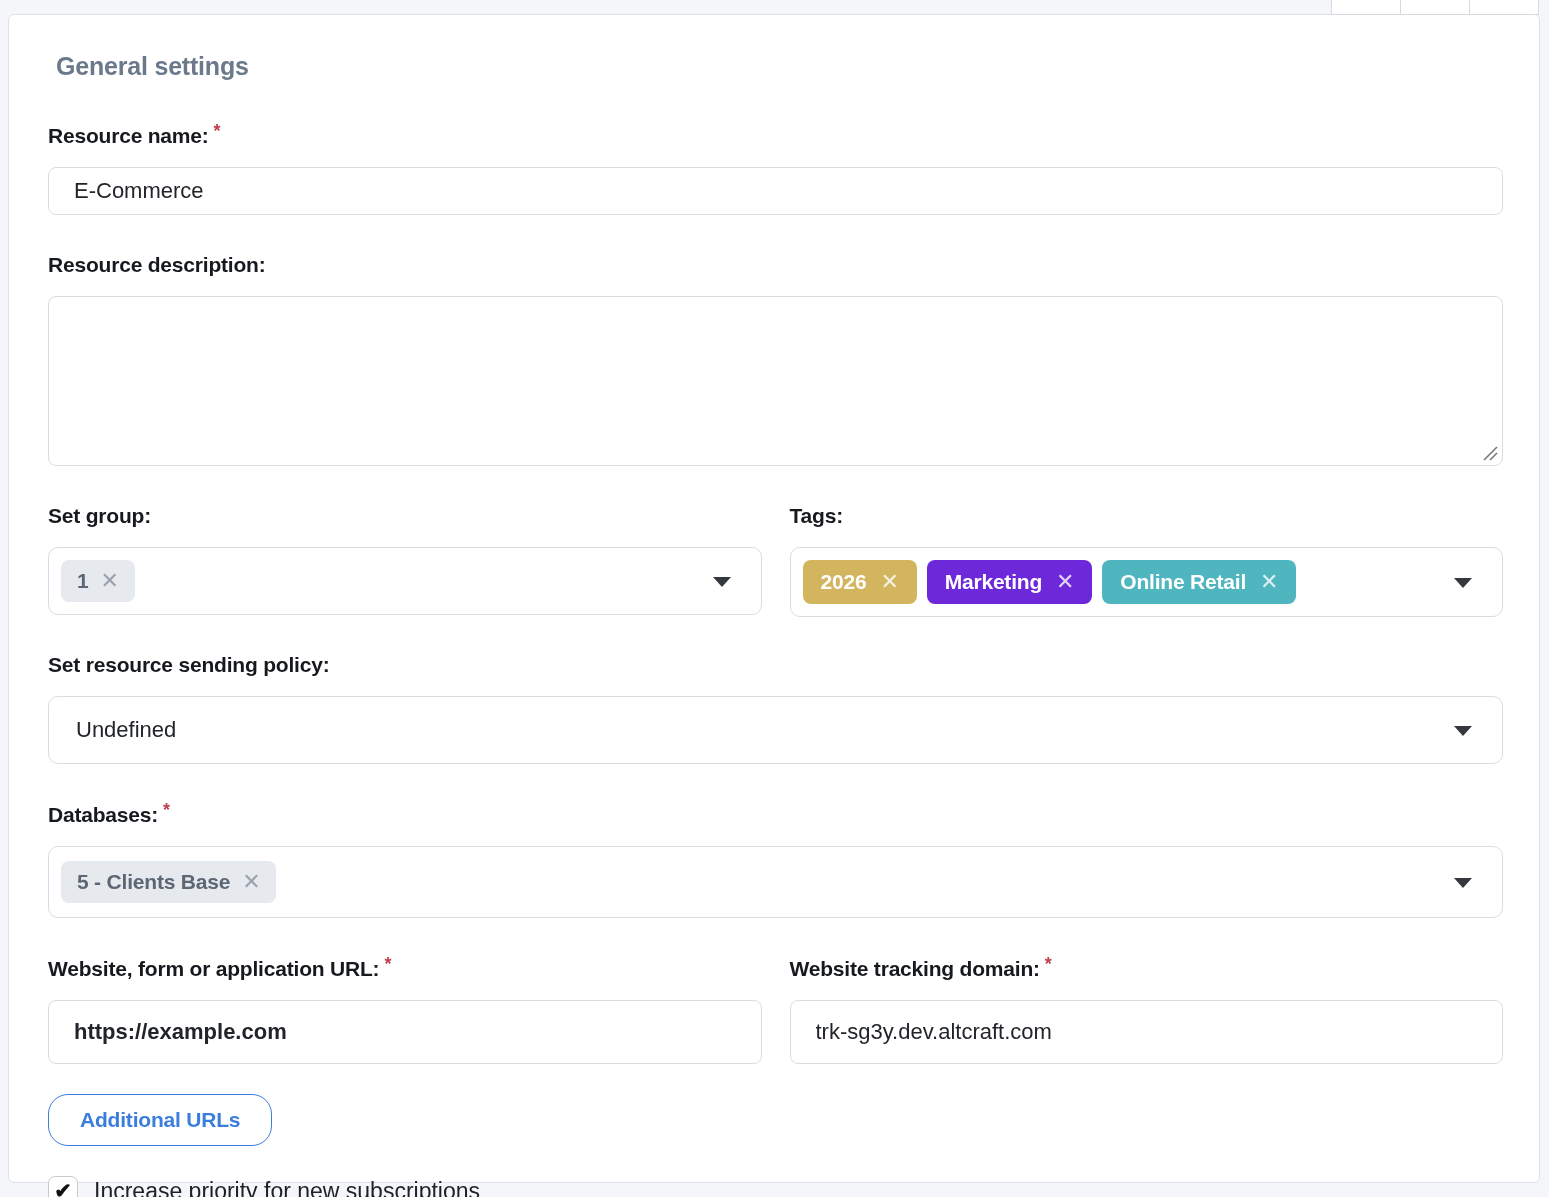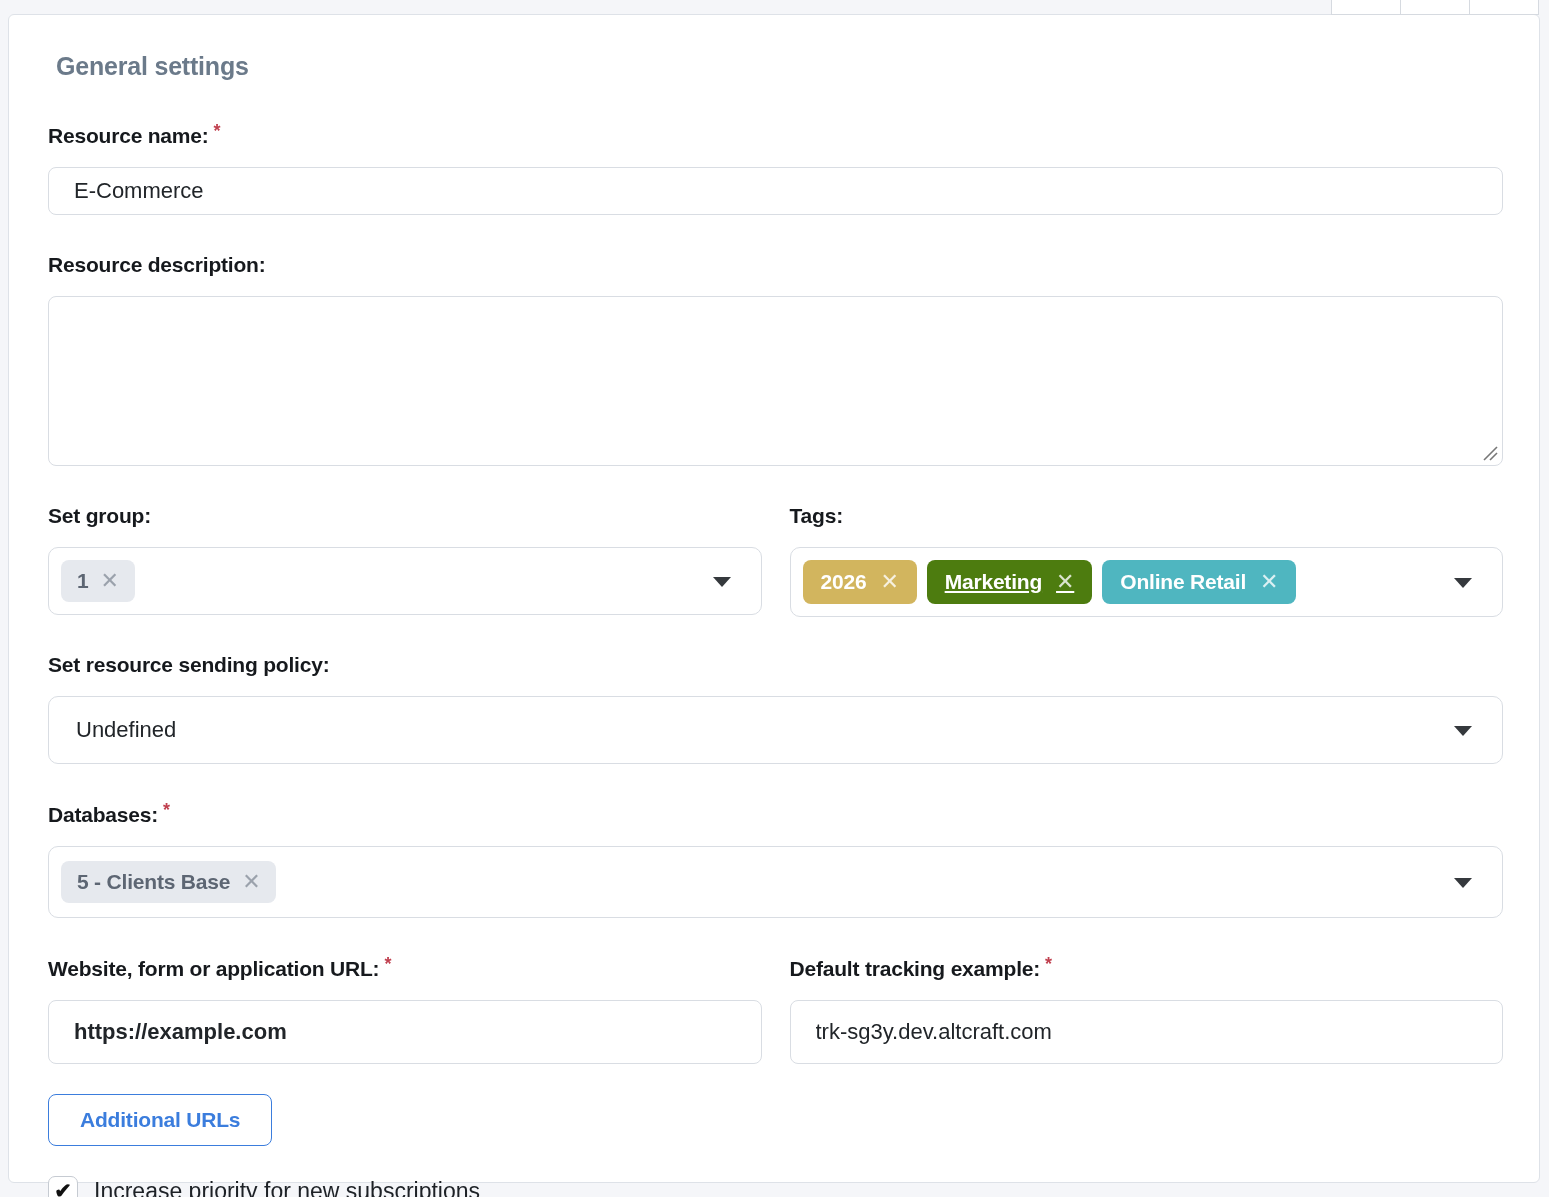--- a/index.html
+++ b/index.html
@@ -95,21 +95,21 @@
   .tag {
     display:inline-flex; align-items:center;
     border-radius:8px; height:44px; padding:0 18px;
     font-size:21px; font-weight:bold; color:#ffffff;
     letter-spacing:-0.2px; white-space:nowrap;
   }
   .tag .x { margin-left:14px; color:rgba(255,255,255,0.8); font-weight:normal; font-size:22px; cursor:pointer; }
 
   .outline-btn {
     display:inline-block; height:52px; padding:0 31px;
-    background:#fff; border:1.5px solid #3b7ddd; border-radius:8px;
+    background:#fff; border:1.5px solid #3b7ddd; border-radius:20px;
     color:#3b7ddd; font-size:21px; font-weight:bold;
     font-family:"Liberation Sans", sans-serif;
     letter-spacing:-0.2px; cursor:pointer;text-align:center;
   }
 
   .check-row { display:flex; align-items:center; margin-top:30px; }
   .checkbox {
     width:30px; height:30px; border:1px solid #c6cbd2; border-radius:7px;
     background:#fff; display:flex; align-items:center; justify-content:center;
     cursor:pointer; flex:none;
@@ -157,21 +157,21 @@
         <span class="caret"></span>
       </div>
     </div>
     <div>
       <label class="field-label">Tags:</label>
       <div class="select-box">
         <span class="tag" style="background: rgb(210, 181, 94);">
             <span>2026</span>
             <span class="x">✕</span>
           </span>
-        <span class="tag" style="background: #4d7c0f; text-decoration: underline;">
+        <span class="tag" style="background: #6d28d9;">
             <span>Marketing</span>
             <span class="x">✕</span>
           </span>
         <span class="tag" style="background: rgb(79, 182, 192);">
             <span>Online Retail</span>
             <span class="x">✕</span>
           </span>
         <span class="caret"></span>
       </div>
     </div>
@@ -195,21 +195,21 @@
       <span class="caret"></span>
     </div>
   </div>
 
   <div class="group g28 two-col">
     <div>
       <label class="field-label"><span>Website, form or application URL:</span><span class="req">*</span></label>
       <input class="text-input" type="text" style="height: 64px; font-weight: bold;" value="https://example.com">
     </div>
     <div>
-      <label class="field-label"><span>Default tracking example:</span><span class="req">*</span></label>
+      <label class="field-label"><span>Website tracking domain:</span><span class="req">*</span></label>
       <input class="text-input" type="text" style="height: 64px;" value="trk-sg3y.dev.altcraft.com">
     </div>
   </div>
 
   <div class="group g30">
     <button class="outline-btn">Additional URLs</button>
   </div>
 
   <div class="check-row">
     <span class="checkbox">

